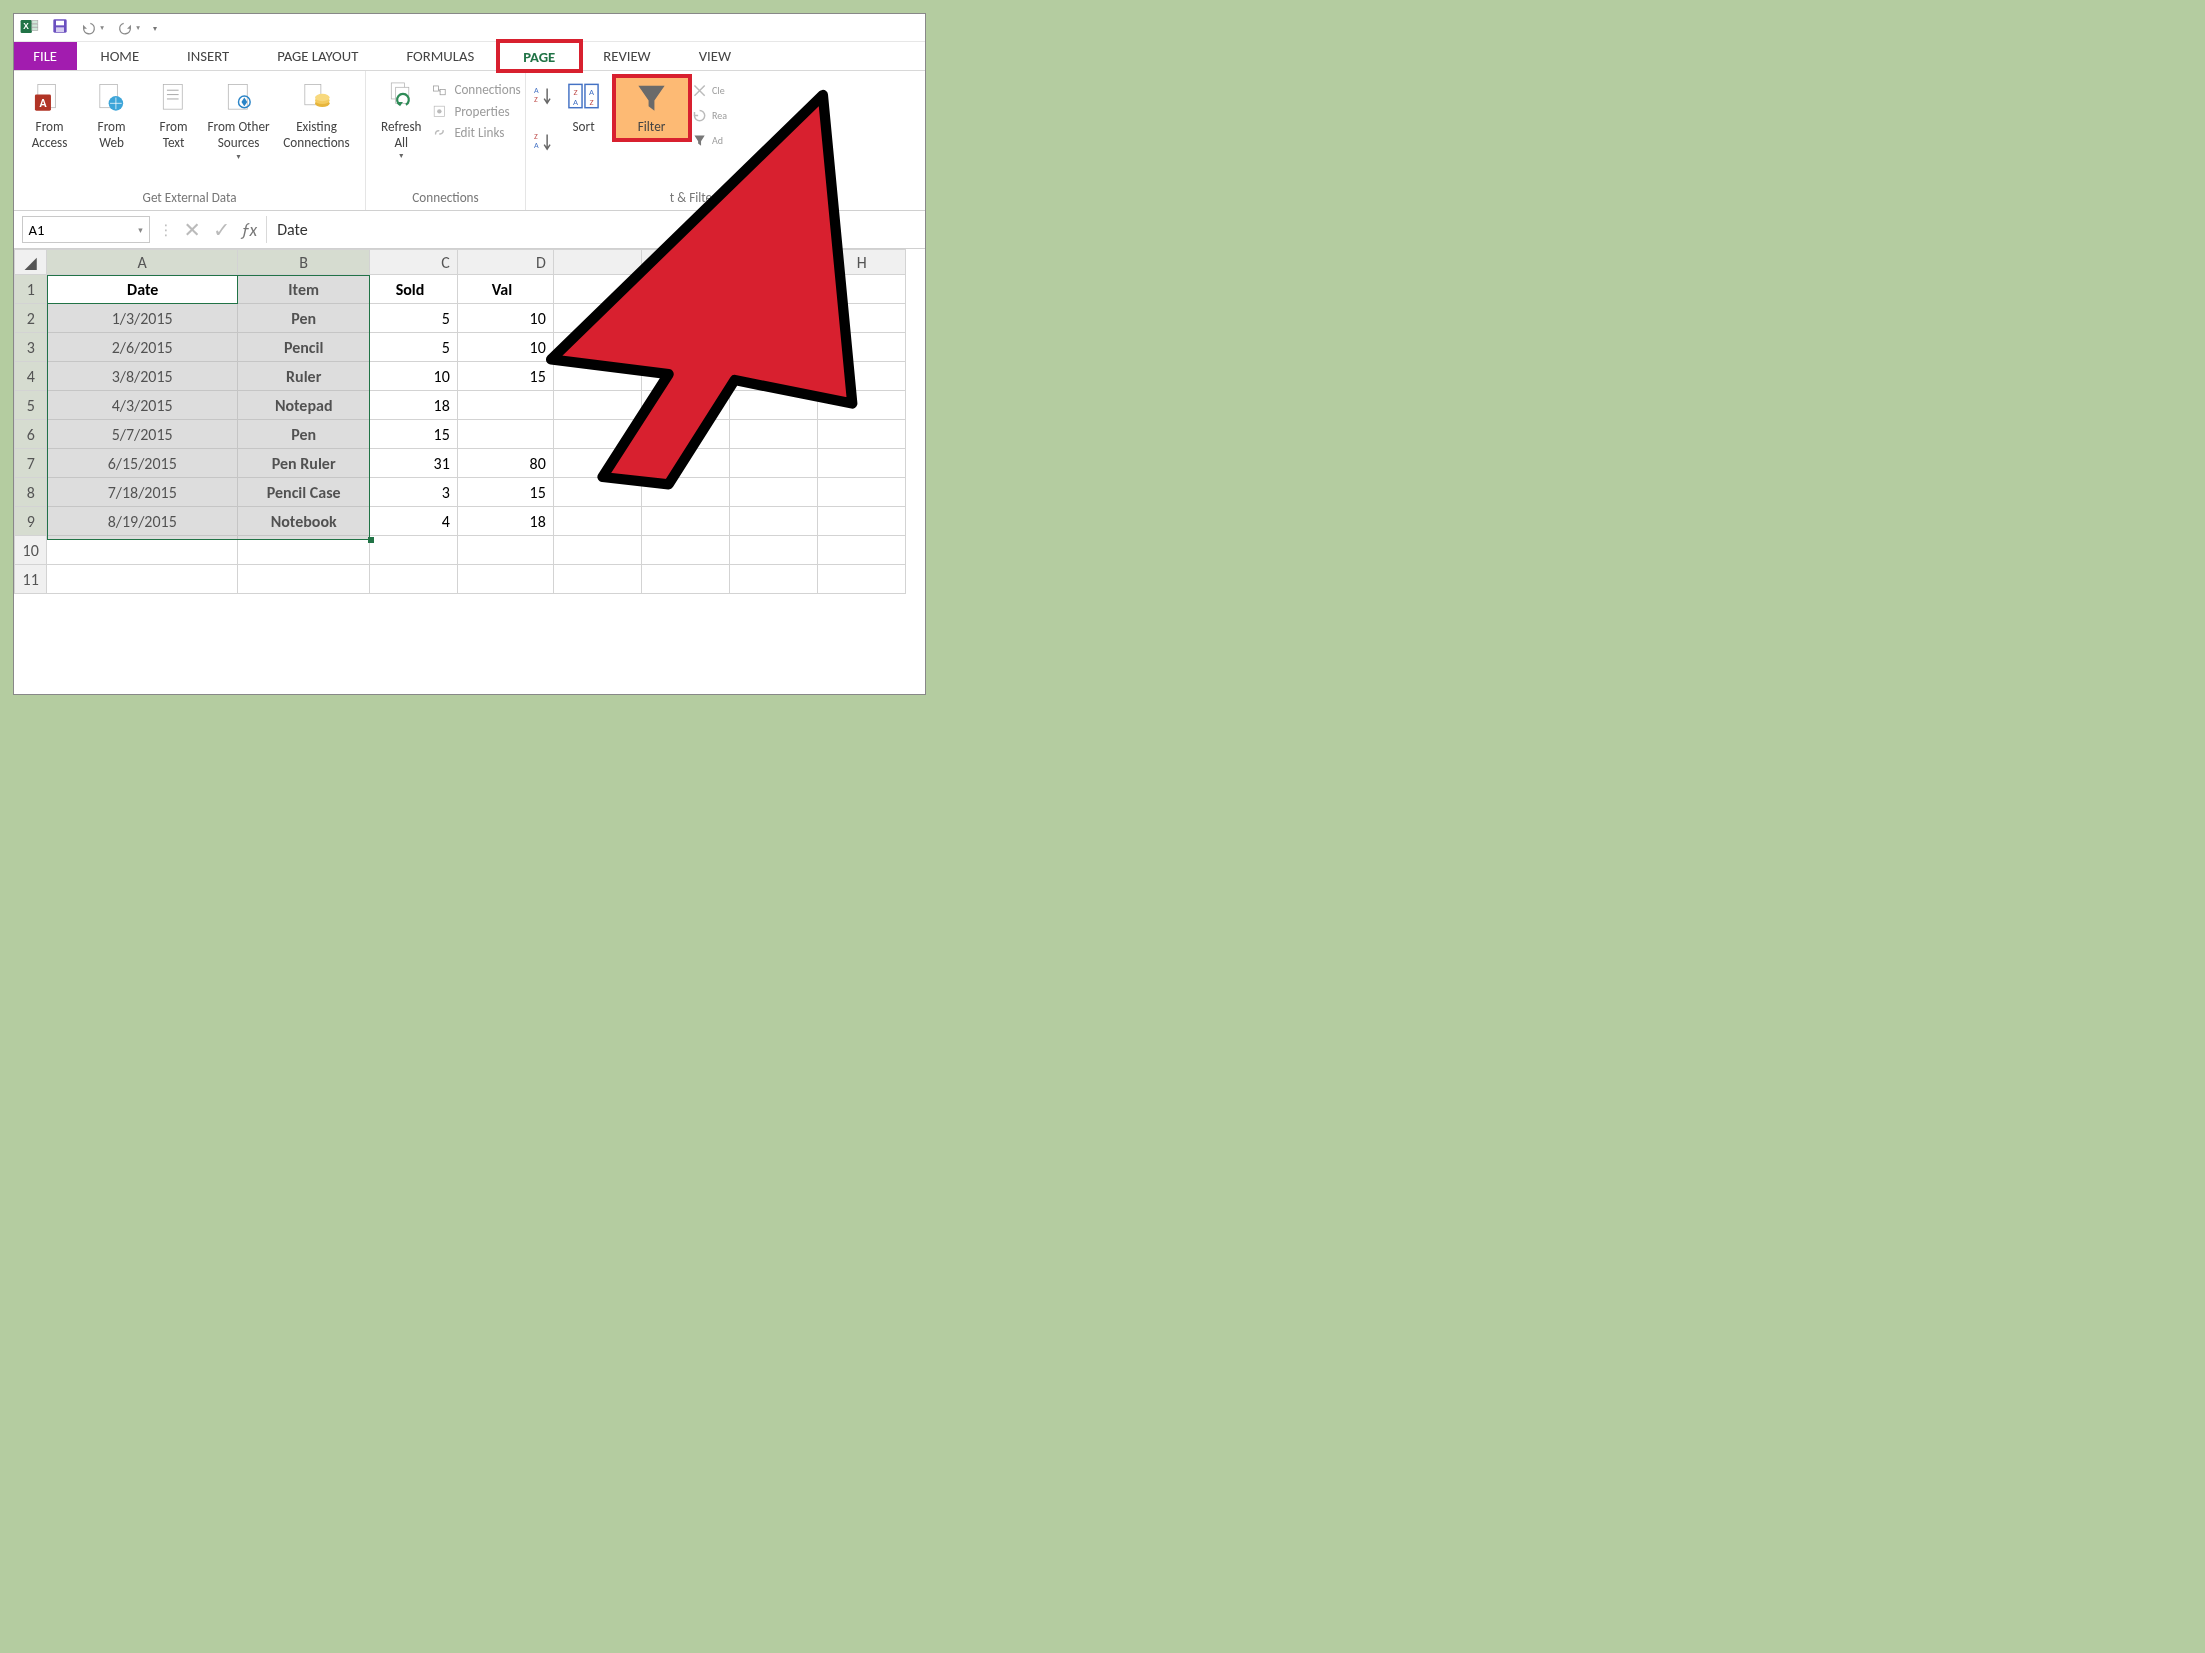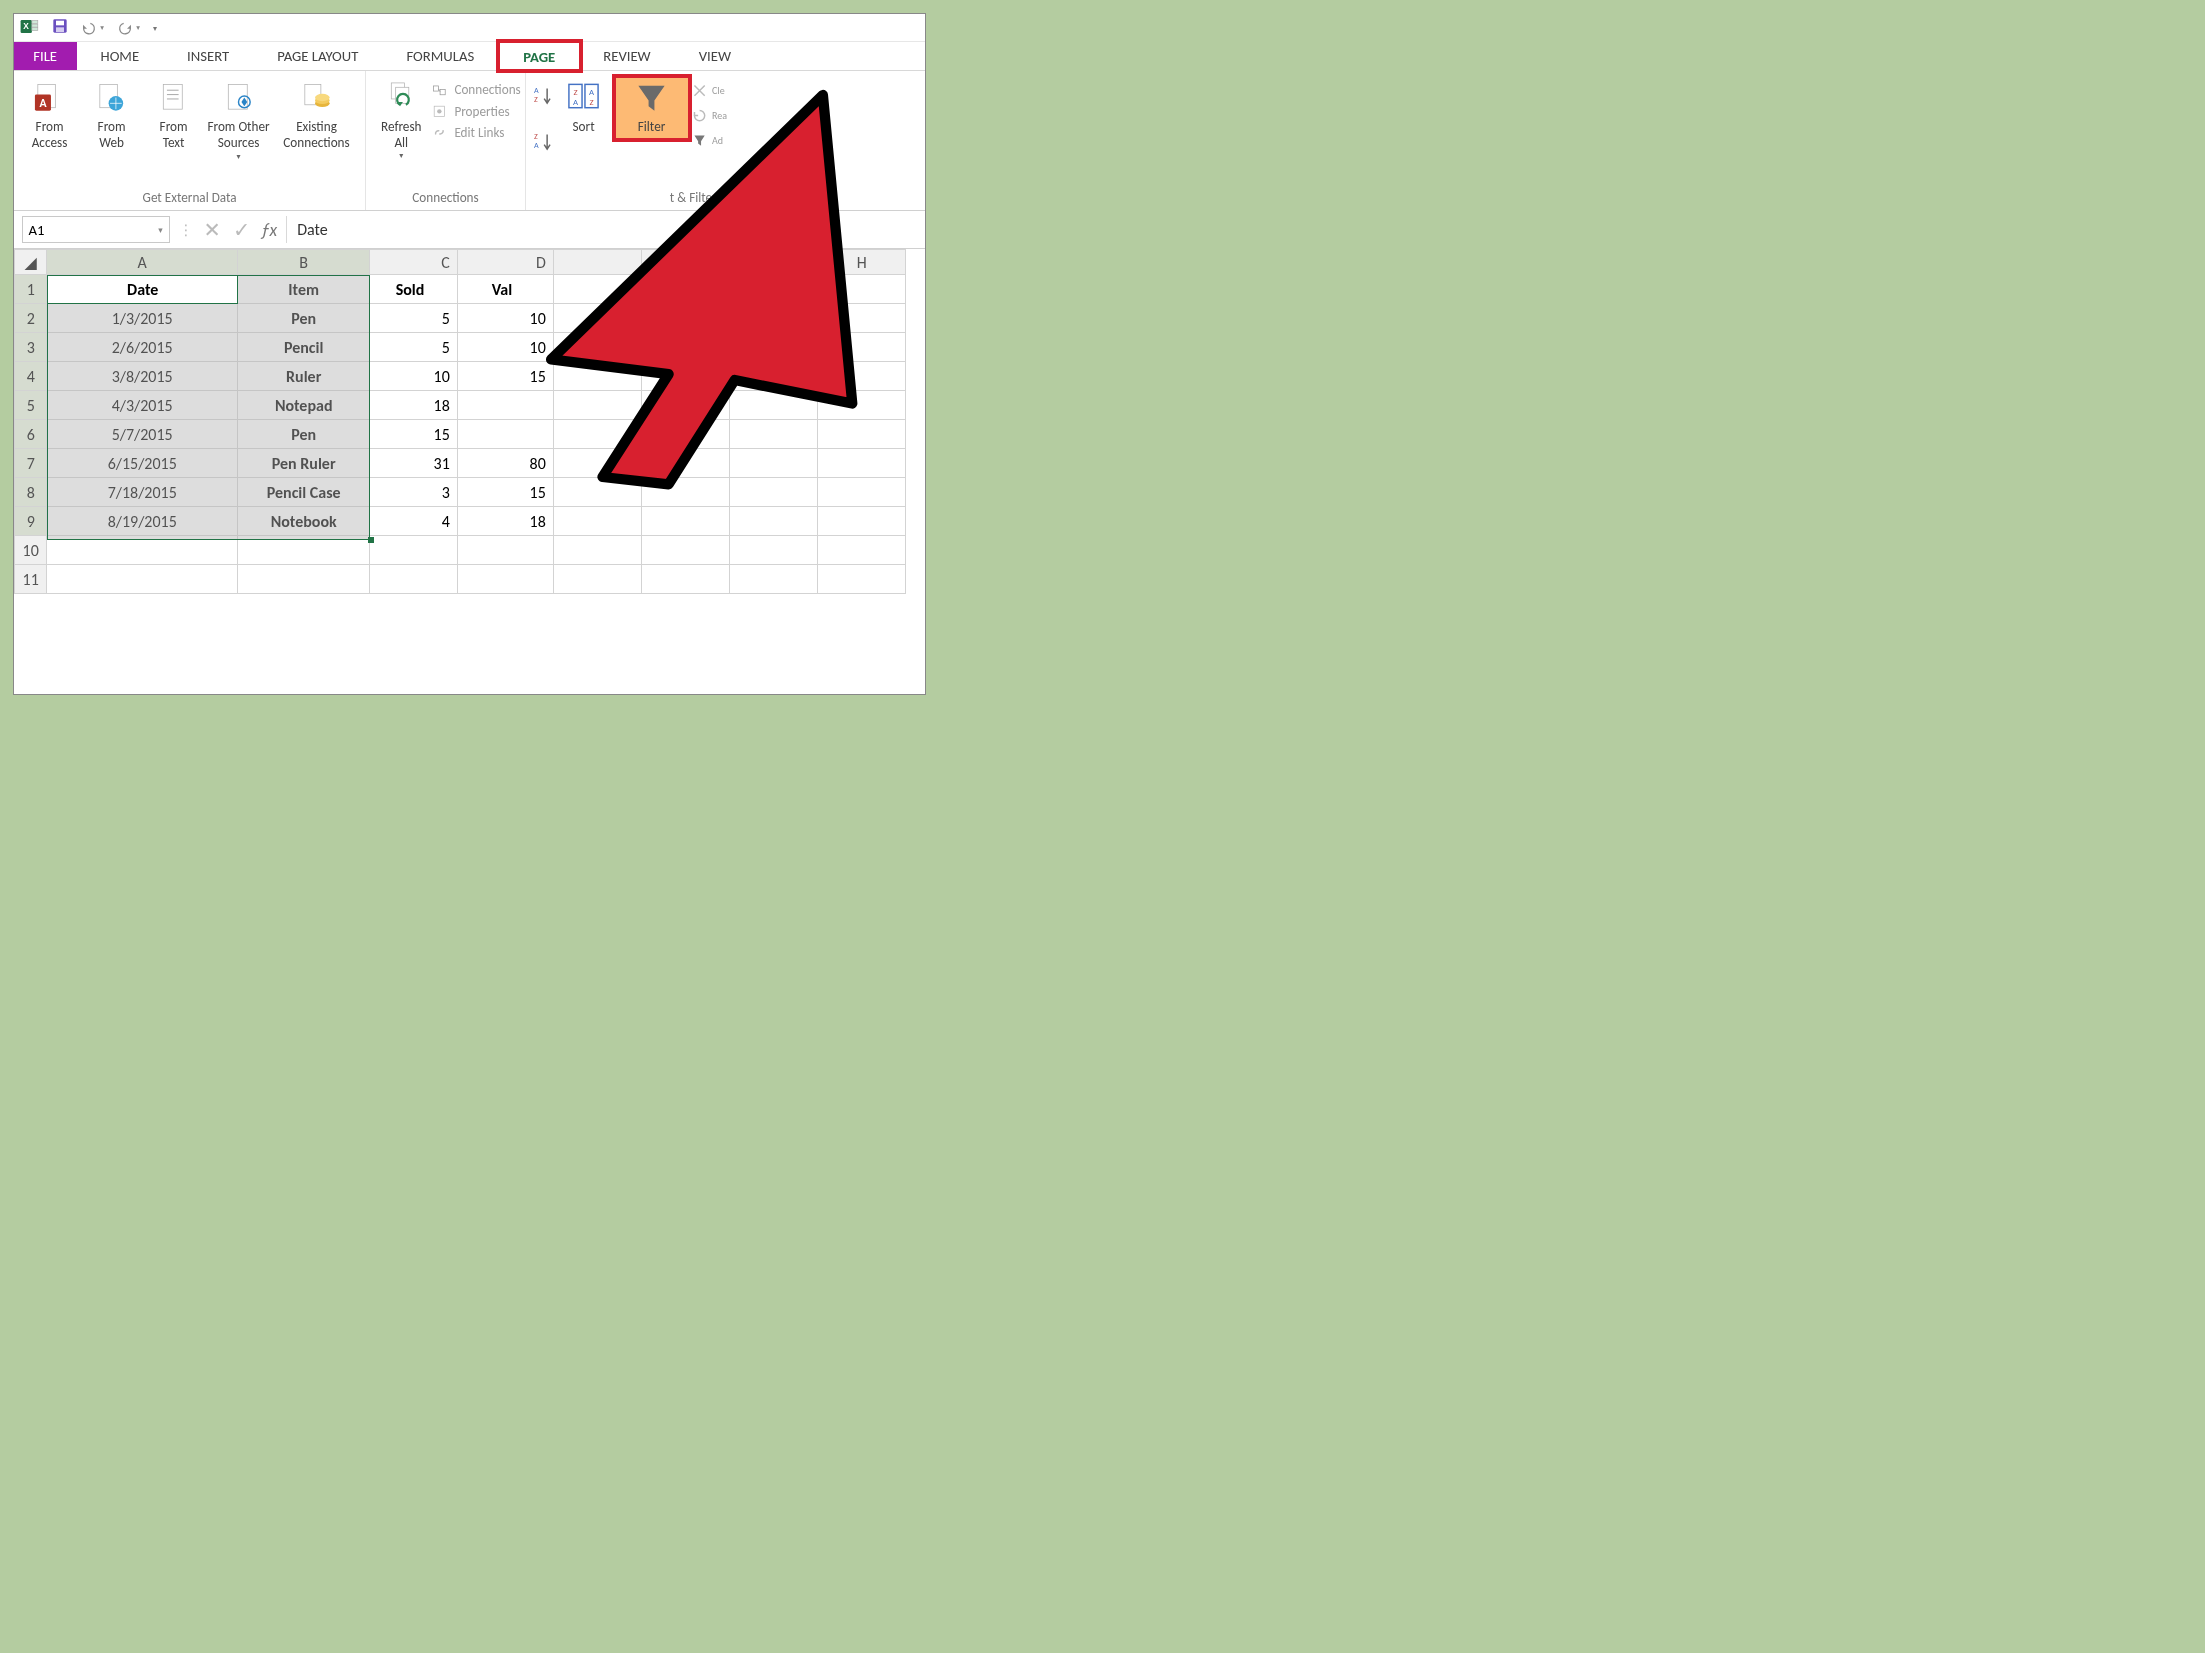--- a/index.html
+++ b/index.html
@@ -125,21 +125,21 @@
   
   .formula-bar {
     display:flex;
     align-items:center;
     height:38px;
     border-bottom:0.7px solid #d0d0d0;
     padding:4.4px 7.4px;
     gap:8.8px;
   }
   .name-box {
-    width:148px;
+    width:128px;
     height:26.5px;
     border:0.7px solid #c9c9c9;
     display:flex;
     align-items:center;
     justify-content:space-between;
     padding:0 5.9px;
     font-size:14.7px;
   }
   .name-box .dd { color:#888; font-size:8.8px; }
   .fb-sep { color:#bbb; font-size:14.7px; }

